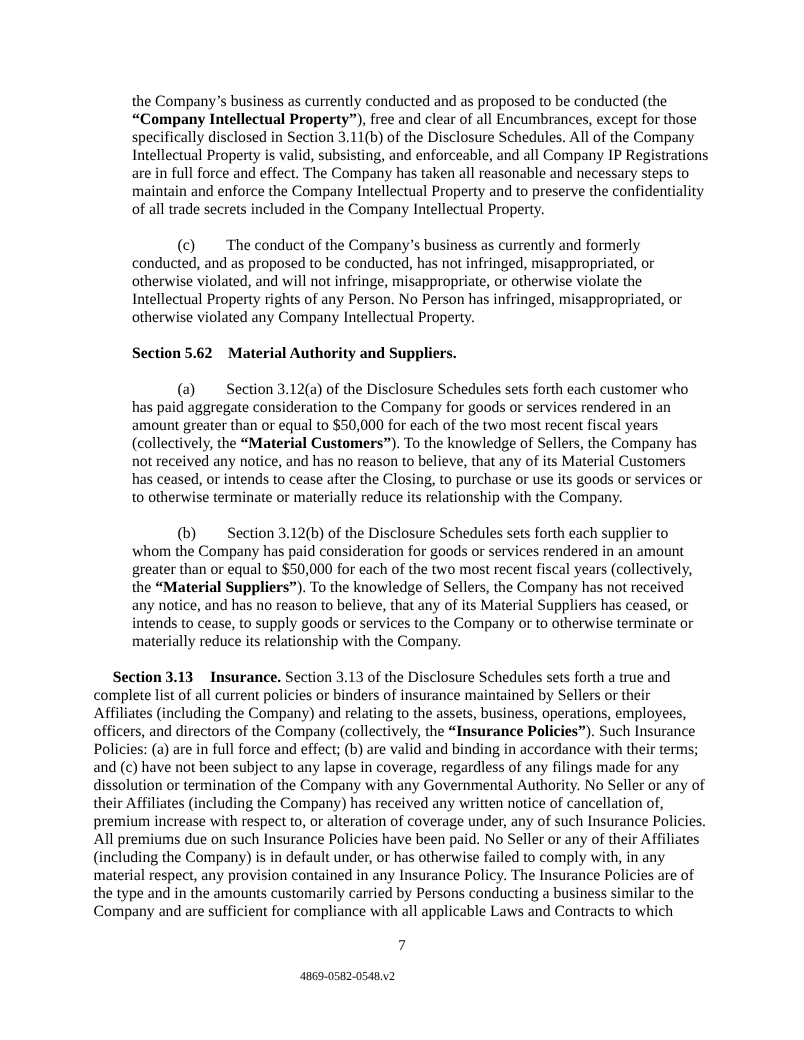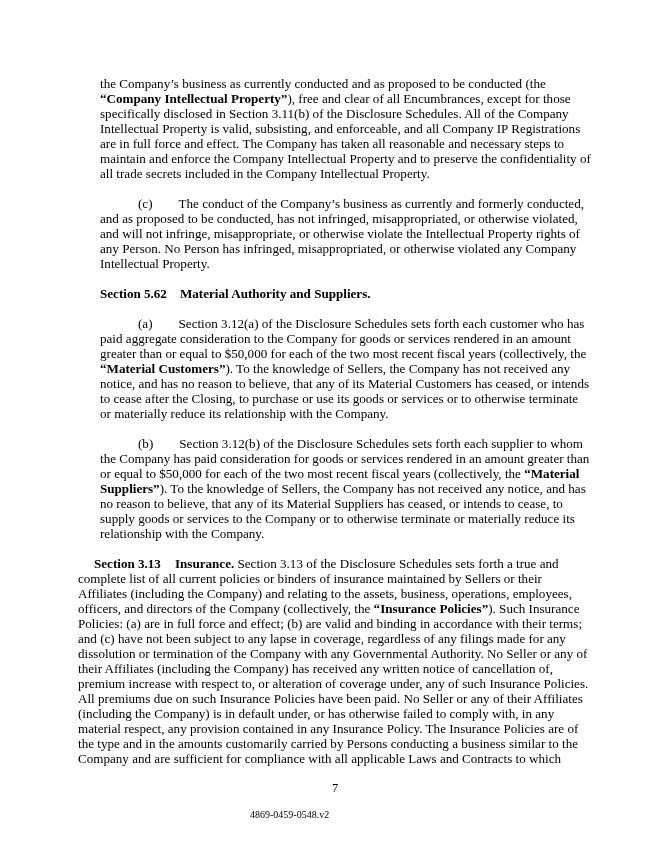--- a/index.html
+++ b/index.html
@@ -18,21 +18,21 @@
     left: 78px;
     width: 514px;
   }
   .para {
     margin: 0 0 15px 0;
     font-size: 13.1px;
     line-height: 15px;
     text-align: left;
     word-spacing: normal;
   }
-  .para.indented { margin-left: 22px; }
+  .para.indented { margin-left: 32px; }
   .para .bold { font-weight: bold; }
   .para .tab { display: inline-block; height: 1px; }
   .pagenum {
     position: absolute;
     top: 781px;
     left: 0;
     width: 670px;
     text-align: center;
     font-size: 12.5px;
     line-height: 14px;
@@ -51,14 +51,14 @@
 <div class="page">
   <div class="content">
       <p class="para indented"><span>the Company’s business as currently conducted and as proposed to be conducted (the </span><span class="bold">“Company Intellectual Property”</span><span>), free and clear of all Encumbrances, except for those specifically disclosed in Section 3.11(b) of the Disclosure Schedules. All of the Company Intellectual Property is valid, subsisting, and enforceable, and all Company IP Registrations are in full force and effect. The Company has taken all reasonable and necessary steps to maintain and enforce the Company Intellectual Property and to preserve the confidentiality of all trade secrets included in the Company Intellectual Property.</span></p>
       <p class="para indented"><span class="tab" style="width: 38px;"></span><span>(c)</span><span class="tab" style="width: 26px;"></span><span>The conduct of the Company’s business as currently and formerly conducted, and as proposed to be conducted, has not infringed, misappropriated, or otherwise violated, and will not infringe, misappropriate, or otherwise violate the Intellectual Property rights of any Person. No Person has infringed, misappropriated, or otherwise violated any Company Intellectual Property.</span></p>
       <p class="para indented"><span class="bold">Section 5.62</span><span class="tab" style="width: 13px;"></span><span class="bold">Material Authority and Suppliers.</span></p>
       <p class="para indented"><span class="tab" style="width: 38px;"></span><span>(a)</span><span class="tab" style="width: 26px;"></span><span>Section 3.12(a) of the Disclosure Schedules sets forth each customer who has paid aggregate consideration to the Company for goods or services rendered in an amount greater than or equal to $50,000 for each of the two most recent fiscal years (collectively, the </span><span class="bold">“Material Customers”</span><span>). To the knowledge of Sellers, the Company has not received any notice, and has no reason to believe, that any of its Material Customers has ceased, or intends to cease after the Closing, to purchase or use its goods or services or to otherwise terminate or materially reduce its relationship with the Company.</span></p>
       <p class="para indented"><span class="tab" style="width: 38px;"></span><span>(b)</span><span class="tab" style="width: 26px;"></span><span>Section 3.12(b) of the Disclosure Schedules sets forth each supplier to whom the Company has paid consideration for goods or services rendered in an amount greater than or equal to $50,000 for each of the two most recent fiscal years (collectively, the </span><span class="bold">“Material Suppliers”</span><span>). To the knowledge of Sellers, the Company has not received any notice, and has no reason to believe, that any of its Material Suppliers has ceased, or intends to cease, to supply goods or services to the Company or to otherwise terminate or materially reduce its relationship with the Company.</span></p>
       <p class="para full"><span class="tab" style="width: 16px;"></span><span class="bold">Section 3.13</span><span class="tab" style="width: 14px;"></span><span class="bold">Insurance.</span><span> Section 3.13 of the Disclosure Schedules sets forth a true and complete list of all current policies or binders of insurance maintained by Sellers or their Affiliates (including the Company) and relating to the assets, business, operations, employees, officers, and directors of the Company (collectively, the </span><span class="bold">“Insurance Policies”</span><span>). Such Insurance Policies: (a) are in full force and effect; (b) are valid and binding in accordance with their terms; and (c) have not been subject to any lapse in coverage, regardless of any filings made for any dissolution or termination of the Company with any Governmental Authority. No Seller or any of their Affiliates (including the Company) has received any written notice of cancellation of, premium increase with respect to, or alteration of coverage under, any of such Insurance Policies. All premiums due on such Insurance Policies have been paid. No Seller or any of their Affiliates (including the Company) is in default under, or has otherwise failed to comply with, in any material respect, any provision contained in any Insurance Policy. The Insurance Policies are of the type and in the amounts customarily carried by Persons conducting a business similar to the Company and are sufficient for compliance with all applicable Laws and Contracts to which</span></p>
     </div>
   <div class="pagenum">7</div>
-  <div class="docstamp">4869-0459-0548.v2</div>
+  <div class="docstamp">4869-0582-0548.v2</div>
 </div>
 
 </body></html>

